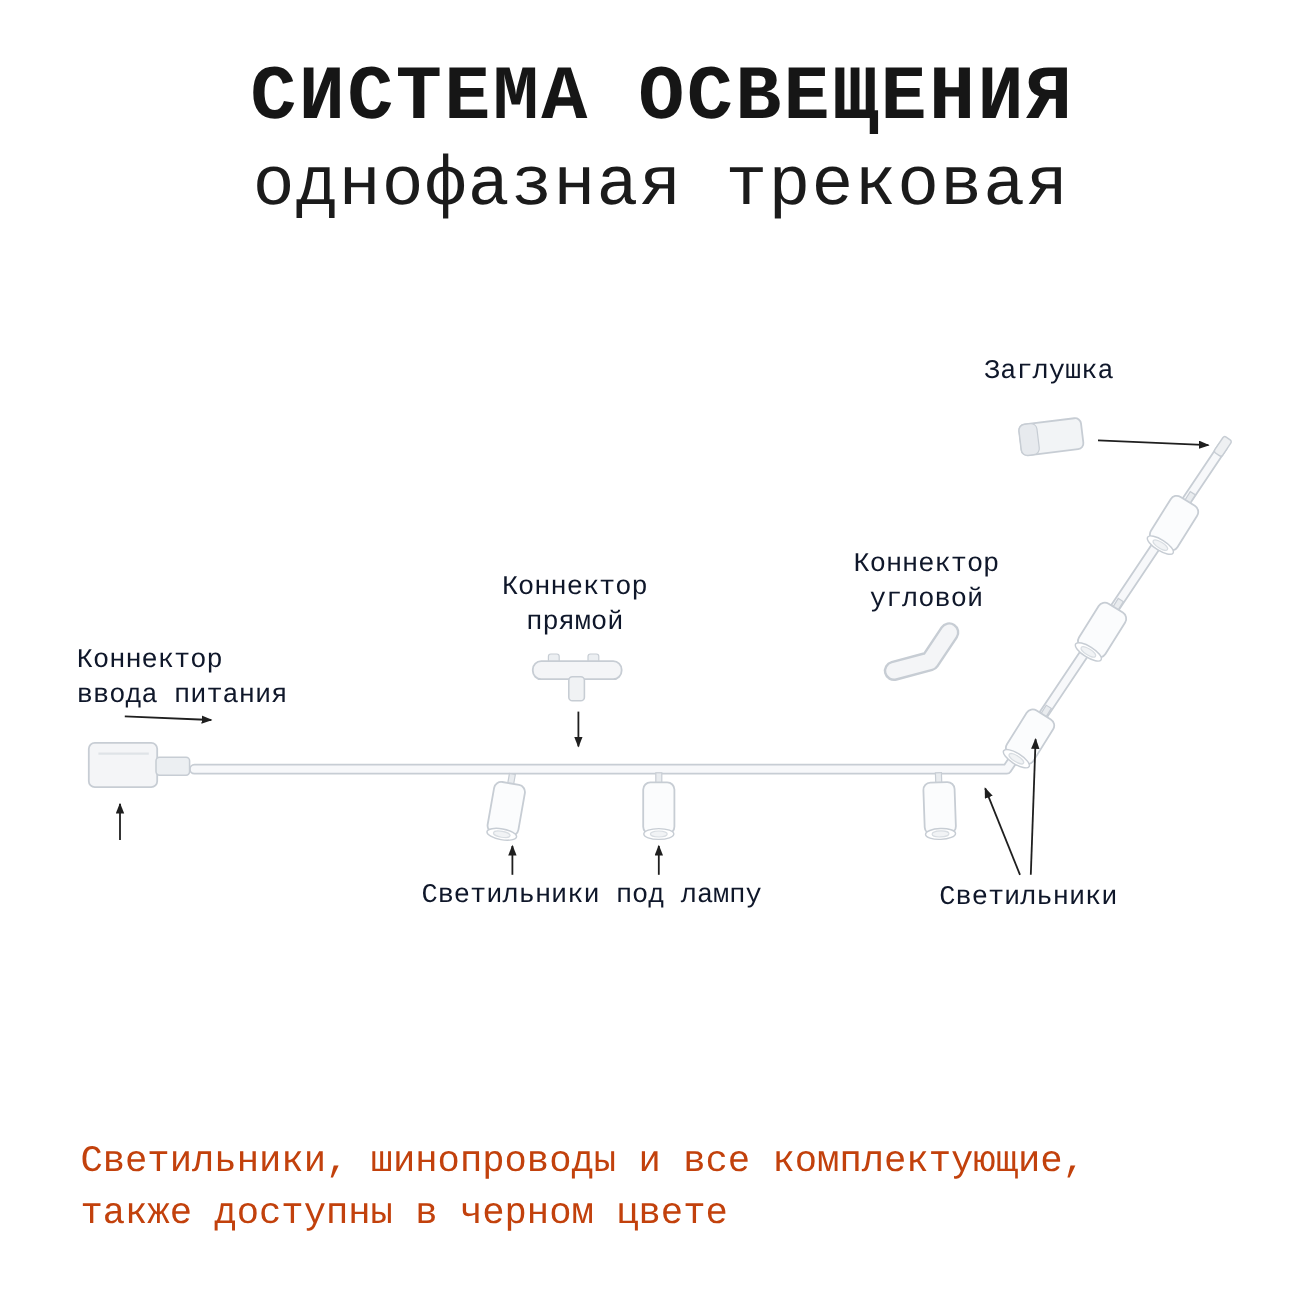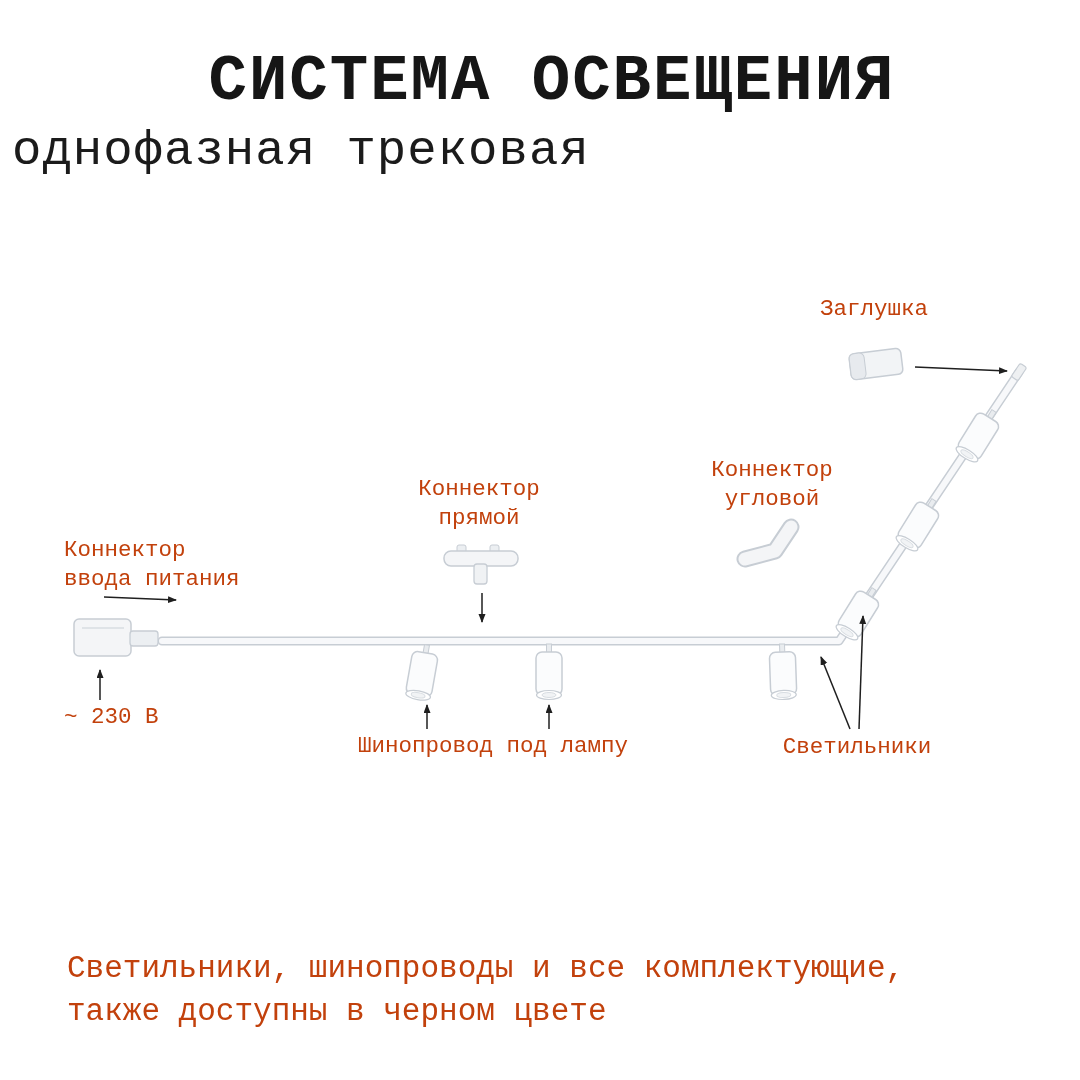--- a/index.html
+++ b/index.html
@@ -5,26 +5,26 @@
   html,body{margin:0;padding:0;background:#ffffff;}
   .page{
     position:relative;width:1080px;height:1080px;background:#ffffff;
     font-family:Liberation Mono, monospace;overflow:hidden;color:#1b1b1b;margin-left:12px;
   }
   .title{
     position:absolute;top:50px;left:0;width:1080px;text-align:center;margin:0;
     font-size:64px;font-weight:800;letter-spacing:2px;color:#161616;line-height:1;
   }
   .subtitle{
-    position:absolute;top:127px;left:0;width:879px;text-align:left;
-    font-size:49px;font-weight:400;letter-spacing:1px;color:#1b1b1b;line-height:1;
+    position:absolute;top:127px;left:0;width:879px;text-align:right;
+    font-size:58px;font-weight:400;letter-spacing:1px;color:#1b1b1b;line-height:1;
   }
   .diagram-svg{position:absolute;left:0;top:0;width:1080px;height:1080px;}
   .lbl{
-    position:absolute;font-size:22.5px;font-weight:500;color:#c2410c;
+    position:absolute;font-size:22.5px;font-weight:500;color:#0f172a;
     line-height:1.3;white-space:pre-line;
   }
   .center{text-align:center;}
   #lbl-endcap{left:782px;top:295px;width:160px;}
   #lbl-corner{left:680px;top:456px;width:160px;}
   #lbl-straight{left:387px;top:475px;width:160px;}
   #lbl-power{left:52px;top:536px;width:230px;}
   #lbl-voltage{left:52px;top:703px;width:160px;}
   #lbl-fixtures{left:331px;top:732px;width:300px;}
   #lbl-track{left:765px;top:733px;width:160px;}
@@ -102,20 +102,19 @@
     </g>
   </svg>
 
   <div class="lbl center" id="lbl-endcap">Заглушка</div>
   <div class="lbl center" id="lbl-corner">Коннектор
 угловой</div>
   <div class="lbl center" id="lbl-straight">Коннектор
 прямой</div>
   <div class="lbl" id="lbl-power">Коннектор
 ввода питания</div>
-  <div class="lbl" id="lbl-voltage">~ 230 В</div>
-  <div class="lbl center" id="lbl-fixtures">Шинопровод под лампу</div>
+  <div class="lbl center" id="lbl-fixtures">Светильники под лампу</div>
   <div class="lbl center" id="lbl-track">Светильники</div>
 
   <div class="footer">Светильники, шинопроводы и все комплектующие,
 также доступны в черном цвете</div>
 
 </div>
 
 </body></html>

